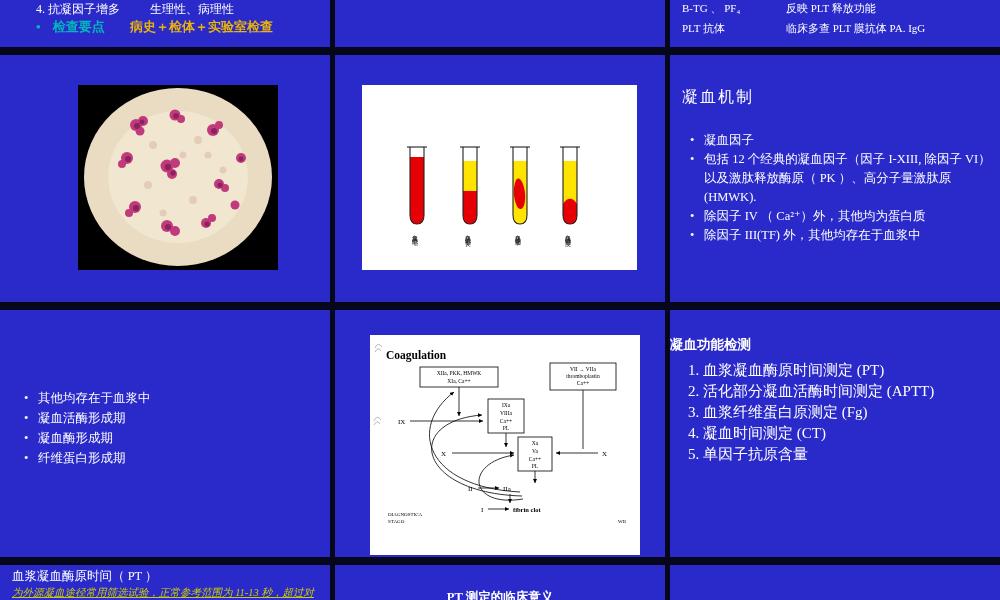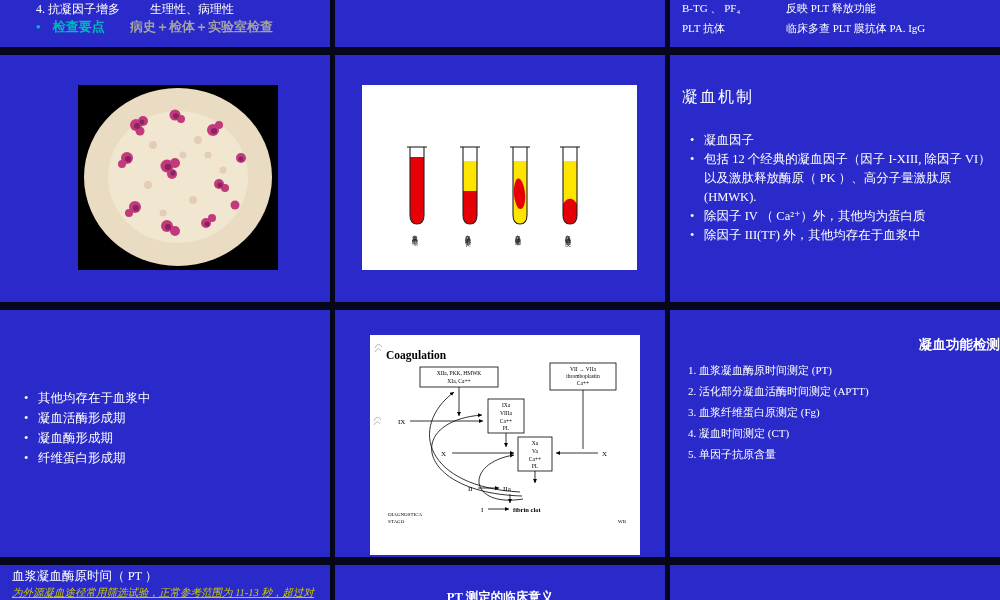--- a/index.html
+++ b/index.html
@@ -2,45 +2,45 @@
 <html><head>
 <meta charset="utf-8">
 <style>
   *{margin:0;padding:0;box-sizing:border-box}
   html,body{width:1000px;height:600px;overflow:hidden}
   body{background:#07071c;font-family:"Liberation Serif","DejaVu Serif",serif;position:relative}
   .canvas{position:relative;width:1000px;height:600px}
   .slide{position:absolute;width:330px;background:#2a2acb;overflow:hidden;color:#fff}
   .c0{left:0}.c1{left:335px}.c2{left:670px}
   .r0{top:0;height:47px}.r1{top:55px;height:247px}.r2{top:310px;height:247px}.r3{top:565px;height:35px}
-  .cyan{color:#00b9b9}.yellow{color:#a3a3a3}
+  .cyan{color:#00b9b9}.yellow{color:#eab308}
   
   .s1-line1{position:absolute;top:1px;left:36px;font-size:12px;white-space:nowrap}
   .s1-seg2{margin-left:27px}
   .s1-line2{position:absolute;top:18px;left:36px;font-size:13px;font-weight:bold;white-space:nowrap}
   .s1-line2 .b{margin-right:9px}
   .s1-val{margin-left:22px}
   
   .s3-row{position:absolute;left:12px;right:2px;display:flex;font-size:11px;white-space:nowrap}
   .s3-r1{top:1px}.s3-r2{top:21px}
   .s3-c1{width:104px;flex:none}
   
   .big-title{position:absolute;left:12px;width:100%;text-align:left;font-size:16px;letter-spacing:2px}
   .s6 .big-title{top:32px}
   .s7 .big-title{top:34px}
-  .mid-title{position:absolute;left:0;width:100%;text-align:right;font-size:13.5px;font-weight:bold}
+  .mid-title{position:absolute;left:0;width:100%;text-align:left;font-size:13.5px;font-weight:bold}
   .s9 .mid-title{top:26px}
   
   .bullets{position:absolute;font-size:12.5px;line-height:19px}
   .s6 .bullets{top:76px;left:20px;right:8px}
   .s7 .bullets{top:78px;left:24px;right:8px;line-height:20px}
   .bl{display:flex}
   .bl .b{width:14px;flex:none}
   
-  .s9 .list{position:absolute;top:50px;left:18px;right:22px;font-size:11px;line-height:21px}
+  .s9 .list{position:absolute;top:50px;left:18px;right:22px;font-size:15px;line-height:21px}
   
   .img-black{position:absolute;left:78px;top:30px;width:200px;height:185px;background:#000}
   .img-white{position:absolute;left:27px;top:30px;width:275px;height:185px;background:#fff}
   .img-chart{position:absolute;left:35px;top:25px;width:270px;height:220px;background:#fff}
   .tube-label{position:absolute;writing-mode:vertical-rl;font-size:6px;line-height:7px;color:#222;top:145px;letter-spacing:1px}
   .tl1{left:49px}.tl2{left:102px}.tl3{left:152px}.tl4{left:202px}
   
   .s10-title{position:absolute;top:3px;left:12px;font-size:12.5px;font-weight:normal}
   .s10-note{position:absolute;top:21px;left:12px;width:308px;font-size:10.5px;line-height:14px;color:#cbcb00;font-style:italic;text-decoration:underline}
   

